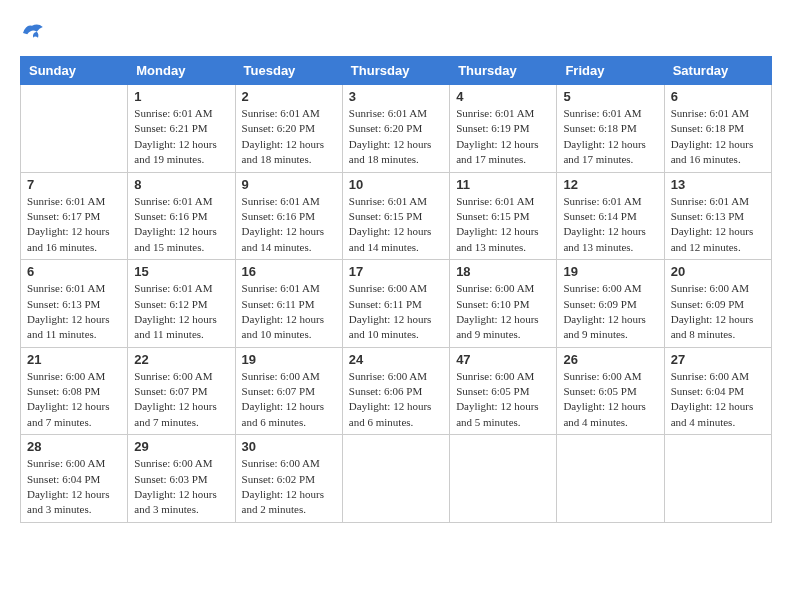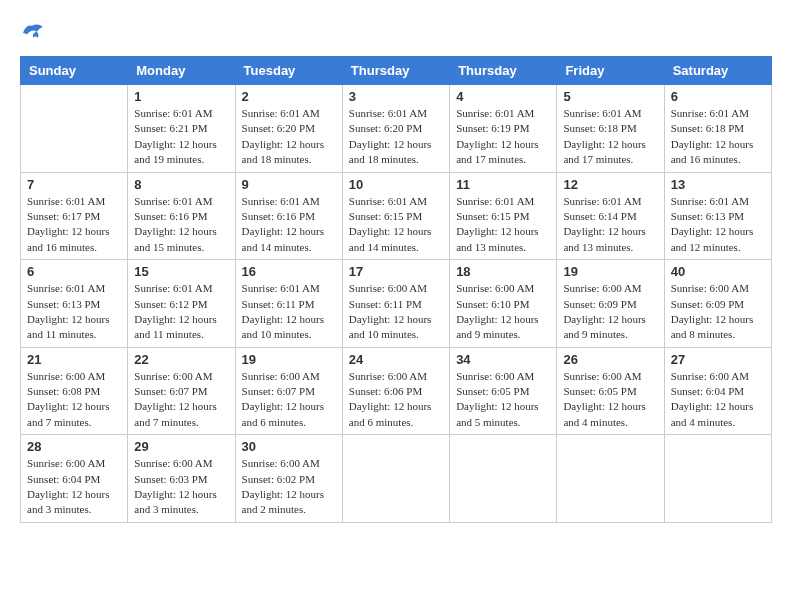--- a/index.html
+++ b/index.html
@@ -251,21 +251,21 @@
 and 9 minutes.</div>
         </td>
         <td>
           <span class="day-number">19</span>
           <div class="cell-info" style="white-space: pre-line;">Sunrise: 6:00 AM
 Sunset: 6:09 PM
 Daylight: 12 hours
 and 9 minutes.</div>
         </td>
         <td>
-          <span class="day-number">40</span>
+          <span class="day-number">20</span>
           <div class="cell-info" style="white-space: pre-line;">Sunrise: 6:00 AM
 Sunset: 6:09 PM
 Daylight: 12 hours
 and 8 minutes.</div>
         </td>
       </tr>
       <tr>
         <td>
           <span class="day-number">21</span>
           <div class="cell-info" style="white-space: pre-line;">Sunrise: 6:00 AM
@@ -288,21 +288,21 @@
 and 6 minutes.</div>
         </td>
         <td>
           <span class="day-number">24</span>
           <div class="cell-info" style="white-space: pre-line;">Sunrise: 6:00 AM
 Sunset: 6:06 PM
 Daylight: 12 hours
 and 6 minutes.</div>
         </td>
         <td>
-          <span class="day-number">34</span>
+          <span class="day-number">47</span>
           <div class="cell-info" style="white-space: pre-line;">Sunrise: 6:00 AM
 Sunset: 6:05 PM
 Daylight: 12 hours
 and 5 minutes.</div>
         </td>
         <td>
           <span class="day-number">26</span>
           <div class="cell-info" style="white-space: pre-line;">Sunrise: 6:00 AM
 Sunset: 6:05 PM
 Daylight: 12 hours

